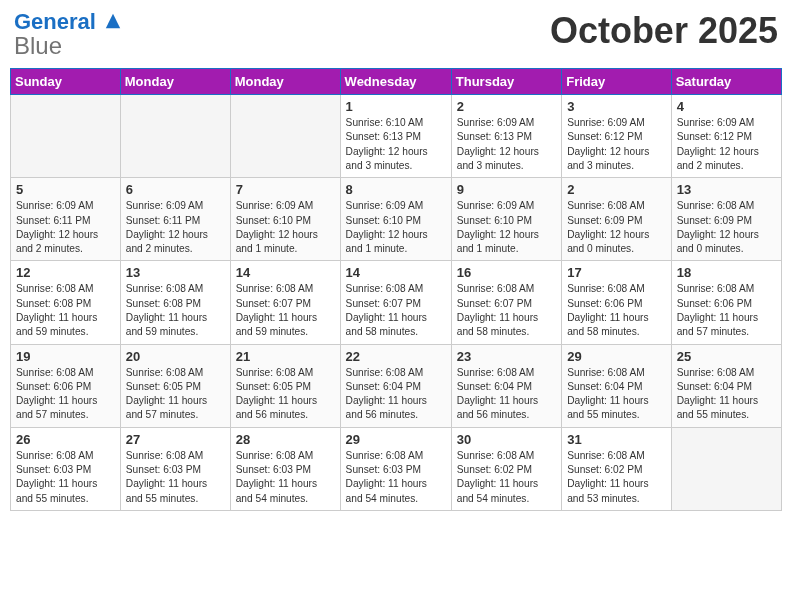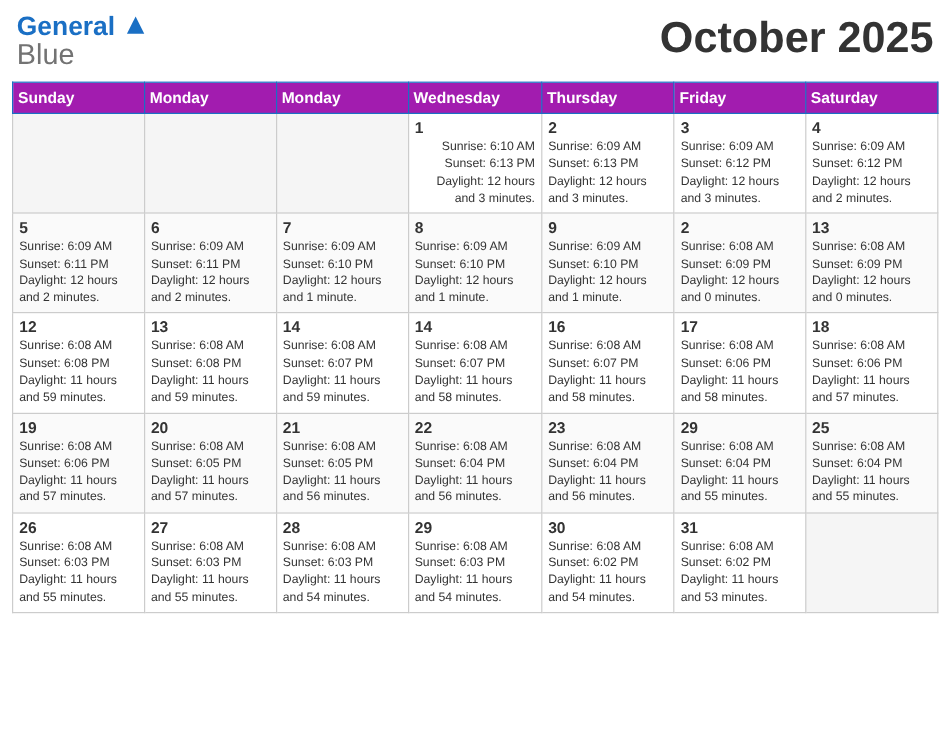--- a/index.html
+++ b/index.html
@@ -117,21 +117,21 @@
         <th>Saturday</th>
       </tr>
   </thead>
   <tbody id="calendar-body">
   <tr>
         <td class="empty"></td>
         <td class="empty"></td>
         <td class="empty"></td>
         <td>
           <div class="day-num">1</div>
-          <div class="day-info" style="white-space: pre-line; text-align: right;">Sunrise: 6:10 AM
+          <div class="day-info" style="white-space: pre-line;">Sunrise: 6:10 AM
 Sunset: 6:13 PM
 Daylight: 12 hours
 and 3 minutes.</div>
         </td>
         <td>
           <div class="day-num">2</div>
           <div class="day-info" style="white-space: pre-line;">Sunrise: 6:09 AM
 Sunset: 6:13 PM
 Daylight: 12 hours
 and 3 minutes.</div>

